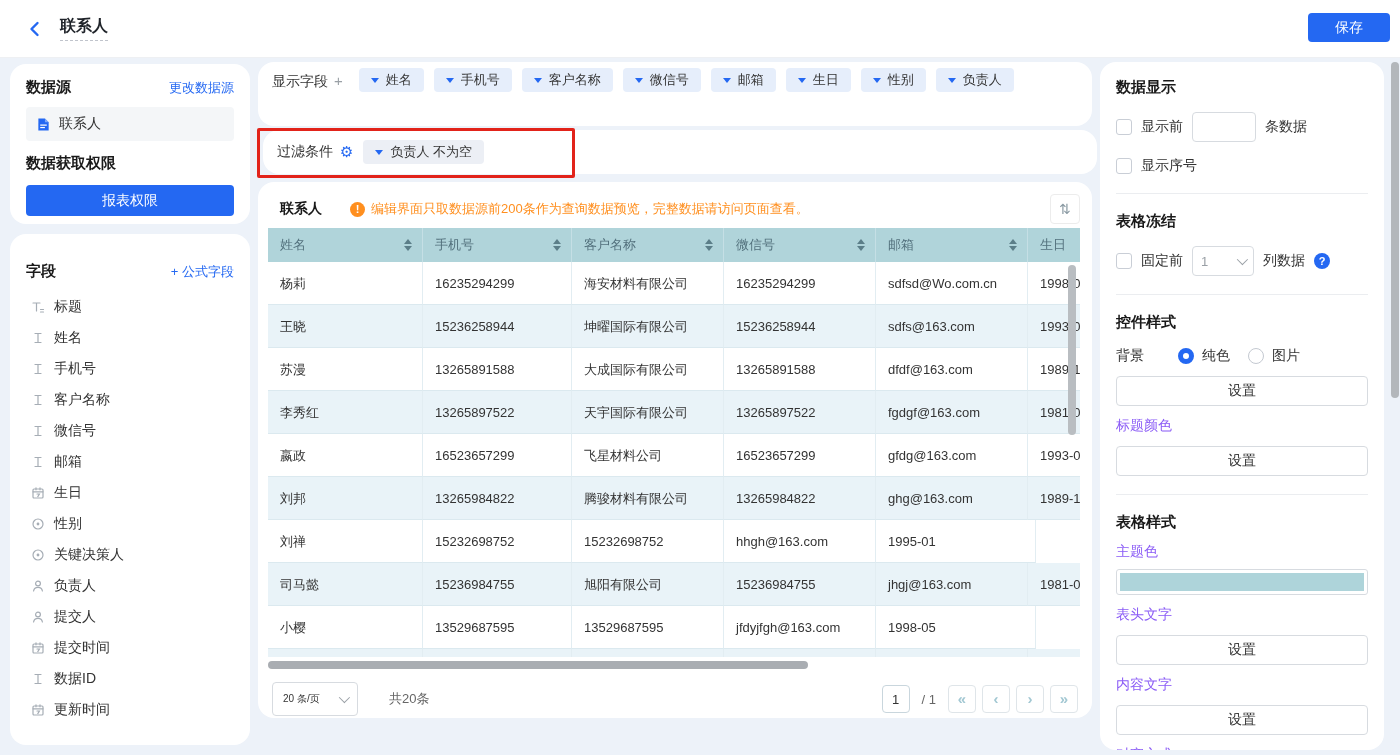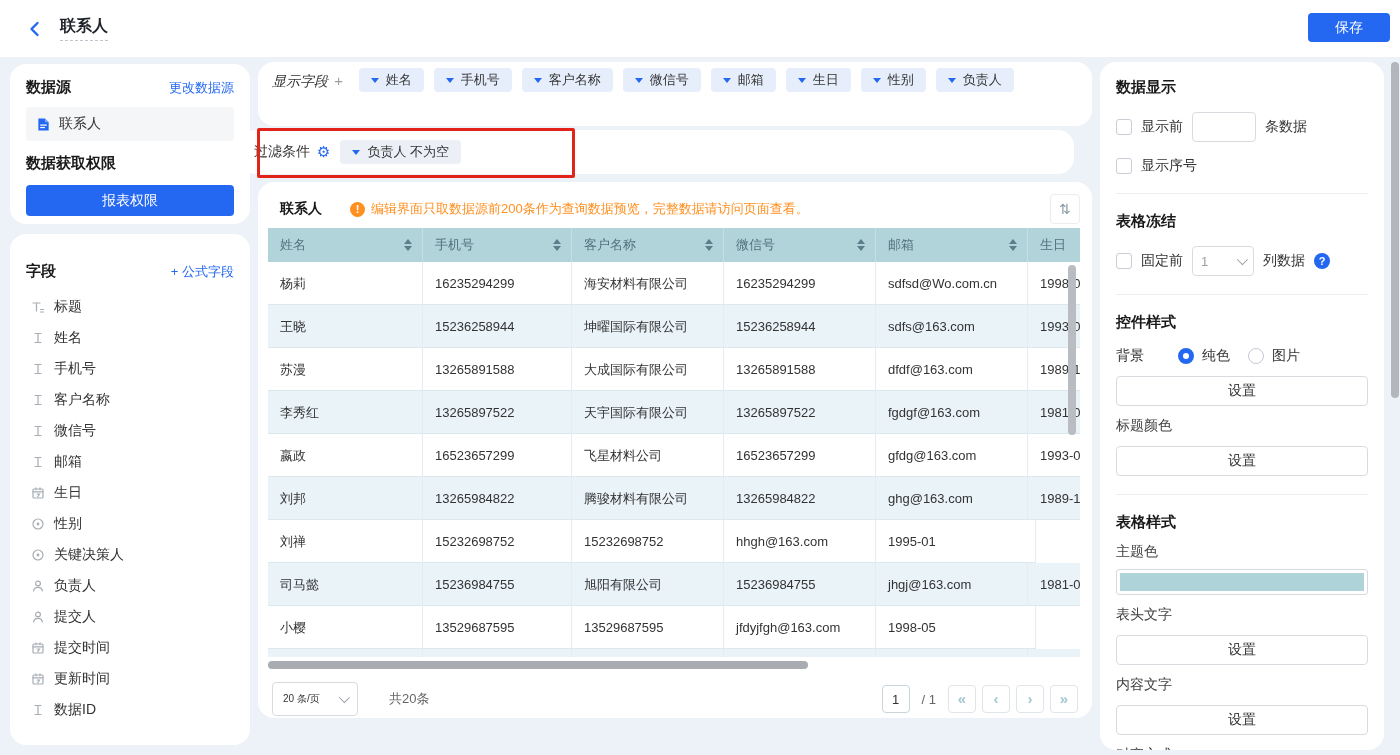--- a/index.html
+++ b/index.html
@@ -30,29 +30,29 @@
   .perm-btn{margin-top:12px;width:100%;height:31px;background:#2468f2;color:#fff;border:none;
     border-radius:4px;font-size:14px;cursor:pointer;font-family:inherit;}
   
   .p-fields{left:10px;top:234px;width:240px;height:511px;padding:28px 16px;overflow:hidden;}
   .fields-list{list-style:none;margin:10px 0 0 0;padding:0;}
   .field-item{height:31px;display:flex;align-items:center;gap:9px;font-size:14px;color:#333;
     cursor:pointer;padding-left:4px;}
   .f-icon{width:15px;height:15px;display:inline-flex;align-items:center;justify-content:center;color:#a6adb5;}
   
   .p-display{left:258px;top:62px;width:834px;height:64px;padding:6px 14px;display:flex;align-items:flex-start;}
-  .df-label{font-size:14px;color:#333;line-height:26px;white-space:nowrap;font-style:italic;}
+  .df-label{font-size:14px;color:#333;line-height:26px;white-space:nowrap;}
   .df-plus{color:#9aa0a6;margin-left:6px;cursor:pointer;font-size:15px;}
   .chips{margin-left:16px;width:710px;display:flex;flex-wrap:wrap;gap:5px 10px;}
   .chip{height:24px;background:#e6eefb;border-radius:4px;display:inline-flex;align-items:center;
     padding:0 12px;font-size:13px;color:#333;gap:7px;cursor:pointer;white-space:nowrap;}
   .caret-down{width:0;height:0;border-left:4px solid transparent;border-right:4px solid transparent;
     border-top:5px solid #2468f2;display:inline-block;}
   
-  .p-filter{left:240px;top:130px;width:834px;height:44px;padding:0 14px;display:flex;align-items:center;}
+  .p-filter{left:263px;top:130px;width:834px;height:44px;padding:0 14px;display:flex;align-items:center;}
   .filter-label{font-size:14px;color:#333;}
   .gear{color:#2468f2;font-size:15px;margin:0 10px 0 7px;cursor:pointer;font-family:"DejaVu Sans",sans-serif;}
   .filter-chip{height:24px;background:#eceff5;border-radius:4px;display:inline-flex;align-items:center;
     padding:0 12px;font-size:13px;color:#333;gap:7px;cursor:pointer;}
   .red-box{position:absolute;left:257px;top:128px;width:312px;height:44px;border:3px solid #e2231a;
     border-radius:2px;z-index:60;pointer-events:none;}
   
   .p-preview{left:258px;top:182px;width:834px;height:536px;padding:12px 10px;}
   .pv-head{display:flex;align-items:center;height:30px;padding:0 2px;}
   .pv-title{font-size:14px;font-weight:bold;color:#1a1a1a;margin-left:10px;}
@@ -108,21 +108,21 @@
   .divider{height:1px;background:#ebedf0;margin:18px 0;}
   .radio{width:16px;height:16px;border-radius:50%;box-sizing:border-box;display:inline-block;
     background:#fff;cursor:pointer;flex:none;}
   .radio.on{border:5px solid #2468f2;}
   .radio.off{border:1px solid #c4c9d1;}
   .radio-group{display:flex;align-items:center;gap:8px;}
   .bg-row{display:flex;align-items:center;margin-top:15px;font-size:14px;color:#333;}
   .bg-label{width:62px;}
   .set-btn{margin-top:11px;width:100%;height:30px;border:1px solid #d7dbe0;border-radius:4px;
     background:#fff;font-size:14px;color:#333;cursor:pointer;font-family:inherit;display:block;}
-  .sub-label{margin-top:11px;font-size:14px;color:#404040;}
+  .sub-label{margin-top:11px;font-size:14px;color:#8b5cf6;}
   .swatch{margin-top:8px;height:26px;border:1px solid #d7dbe0;border-radius:3px;padding:3px;
     box-sizing:border-box;cursor:pointer;background:#fff;}
   .swatch-fill{width:100%;height:100%;}
   
   .page-scroll{position:absolute;right:1px;top:60px;width:8px;height:690px;}
   .page-thumb{position:absolute;top:2px;left:0;width:8px;height:336px;background:#b3b7bb;border-radius:4px;}
 </style>
 </head>
 <body>
 
@@ -261,34 +261,34 @@
             <rect x="2" y="3" width="10" height="9" rx="1" fill="none" stroke="#a6adb5" stroke-width="1.2" stroke-linecap="round"></rect>
             <path d="M2 5.8h10M5 1.8v2M9 1.8v2" fill="none" stroke="#a6adb5" stroke-width="1.2" stroke-linecap="round"></path>
             <path d="M6 8h2.4l-1.6 2.6" fill="none" stroke="#a6adb5" stroke-width="1.2" stroke-linecap="round"></path>
           </svg>
         </span>
         <span>提交时间</span>
       </li>
       <li class="field-item">
         <span class="f-icon">
           <svg width="14" height="14" viewBox="0 0 14 14">
+            <path d="M4 2.5h6M4 11.5h6M7 2.5v9" fill="none" stroke="#a6adb5" stroke-width="1.2" stroke-linecap="round"></path>
+          </svg>
+        </span>
+        <span>数据ID</span>
+      </li>
+      <li class="field-item">
+        <span class="f-icon">
+          <svg width="14" height="14" viewBox="0 0 14 14">
             <rect x="2" y="3" width="10" height="9" rx="1" fill="none" stroke="#a6adb5" stroke-width="1.2" stroke-linecap="round"></rect>
             <path d="M2 5.8h10M5 1.8v2M9 1.8v2" fill="none" stroke="#a6adb5" stroke-width="1.2" stroke-linecap="round"></path>
             <path d="M6 8h2.4l-1.6 2.6" fill="none" stroke="#a6adb5" stroke-width="1.2" stroke-linecap="round"></path>
           </svg>
         </span>
         <span>更新时间</span>
-      </li>
-      <li class="field-item">
-        <span class="f-icon">
-          <svg width="14" height="14" viewBox="0 0 14 14">
-            <path d="M4 2.5h6M4 11.5h6M7 2.5v9" fill="none" stroke="#a6adb5" stroke-width="1.2" stroke-linecap="round"></path>
-          </svg>
-        </span>
-        <span>数据ID</span>
       </li>
     </ul>
 </section>
 
 <section class="panel p-display">
   <span class="df-label">
     <span>显示字段</span><span class="df-plus">+</span>
   </span>
   <div class="chips" id="chips">
       <span class="chip">

